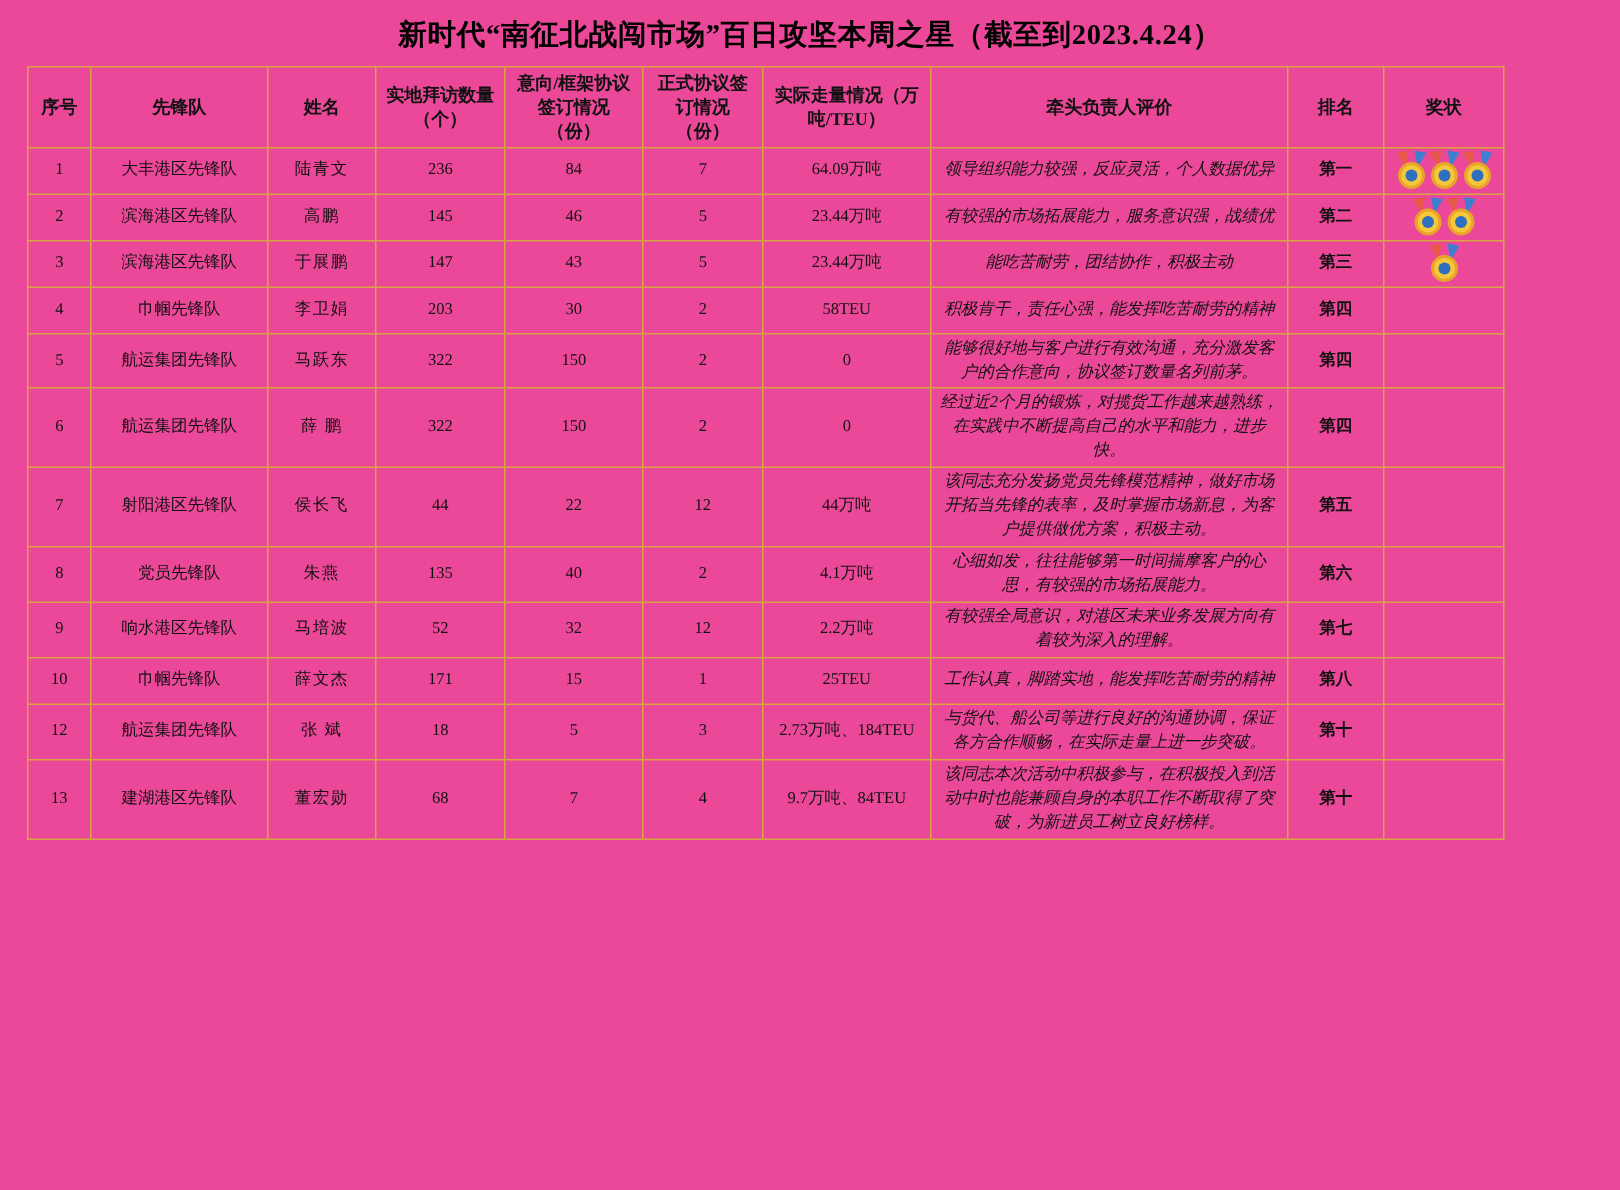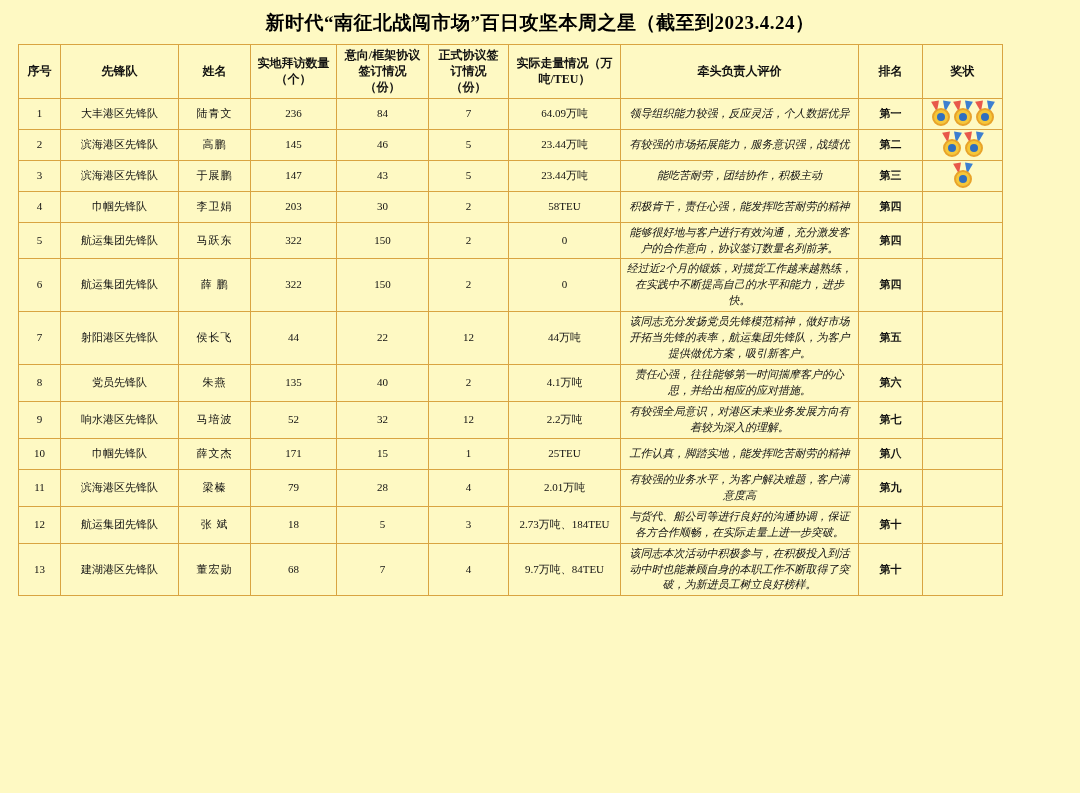--- a/index.html
+++ b/index.html
@@ -11,21 +11,21 @@
     width: 1080px;
     height: 793px;
     font-family: "Liberation Serif", "DejaVu Serif", serif;
     color: #111111;
     overflow: hidden;
   }
   .page {
     width: 1080px;
     height: 793px;
     position: relative;
-    background: #fef9c3;
+    background: #ec4899;
     box-sizing: border-box;
     padding: 0 18px;
   }
   .doc-title {
     text-align: center;
     font-size: 19px;
     font-weight: bold;
     letter-spacing: 0.5px;
     padding: 10px 0 8px 0;
     color: #000000;
@@ -276,35 +276,35 @@
           </td>
         </tr>
         <tr>
           <td class="seq">7</td>
           <td class="team">射阳港区先锋队</td>
           <td class="nm">侯长飞</td>
           <td>44</td>
           <td>22</td>
           <td>12</td>
           <td>44万吨</td>
-          <td class="comment">该同志充分发扬党员先锋模范精神，做好市场开拓当先锋的表率，航运集团先锋队，为客户提供做优方案，吸引新客户。</td>
+          <td class="comment">该同志充分发扬党员先锋模范精神，做好市场开拓当先锋的表率，及时掌握市场新息，为客户提供做优方案，积极主动。</td>
           <td class="rank">第五</td>
           <td>
             <div class="medals"></div>
           </td>
         </tr>
         <tr>
           <td class="seq">8</td>
           <td class="team">党员先锋队</td>
           <td class="nm">朱燕</td>
           <td>135</td>
           <td>40</td>
           <td>2</td>
           <td>4.1万吨</td>
-          <td class="comment">责任心强，往往能够第一时间揣摩客户的心思，并给出相应的应对措施。</td>
+          <td class="comment">心细如发，往往能够第一时间揣摩客户的心思，有较强的市场拓展能力。</td>
           <td class="rank">第六</td>
           <td>
             <div class="medals"></div>
           </td>
         </tr>
         <tr>
           <td class="seq">9</td>
           <td class="team">响水港区先锋队</td>
           <td class="nm">马培波</td>
           <td>52</td>
@@ -325,34 +325,20 @@
           <td>15</td>
           <td>1</td>
           <td>25TEU</td>
           <td class="comment">工作认真，脚踏实地，能发挥吃苦耐劳的精神</td>
           <td class="rank">第八</td>
           <td>
             <div class="medals"></div>
           </td>
         </tr>
         <tr>
-          <td class="seq">11</td>
-          <td class="team">滨海港区先锋队</td>
-          <td class="nm">梁榛</td>
-          <td>79</td>
-          <td>28</td>
-          <td>4</td>
-          <td>2.01万吨</td>
-          <td class="comment">有较强的业务水平，为客户解决难题，客户满意度高</td>
-          <td class="rank">第九</td>
-          <td>
-            <div class="medals"></div>
-          </td>
-        </tr>
-        <tr>
           <td class="seq">12</td>
           <td class="team">航运集团先锋队</td>
           <td class="nm">张 斌</td>
           <td>18</td>
           <td>5</td>
           <td>3</td>
           <td>2.73万吨、184TEU</td>
           <td class="comment">与货代、船公司等进行良好的沟通协调，保证各方合作顺畅，在实际走量上进一步突破。</td>
           <td class="rank">第十</td>
           <td>

